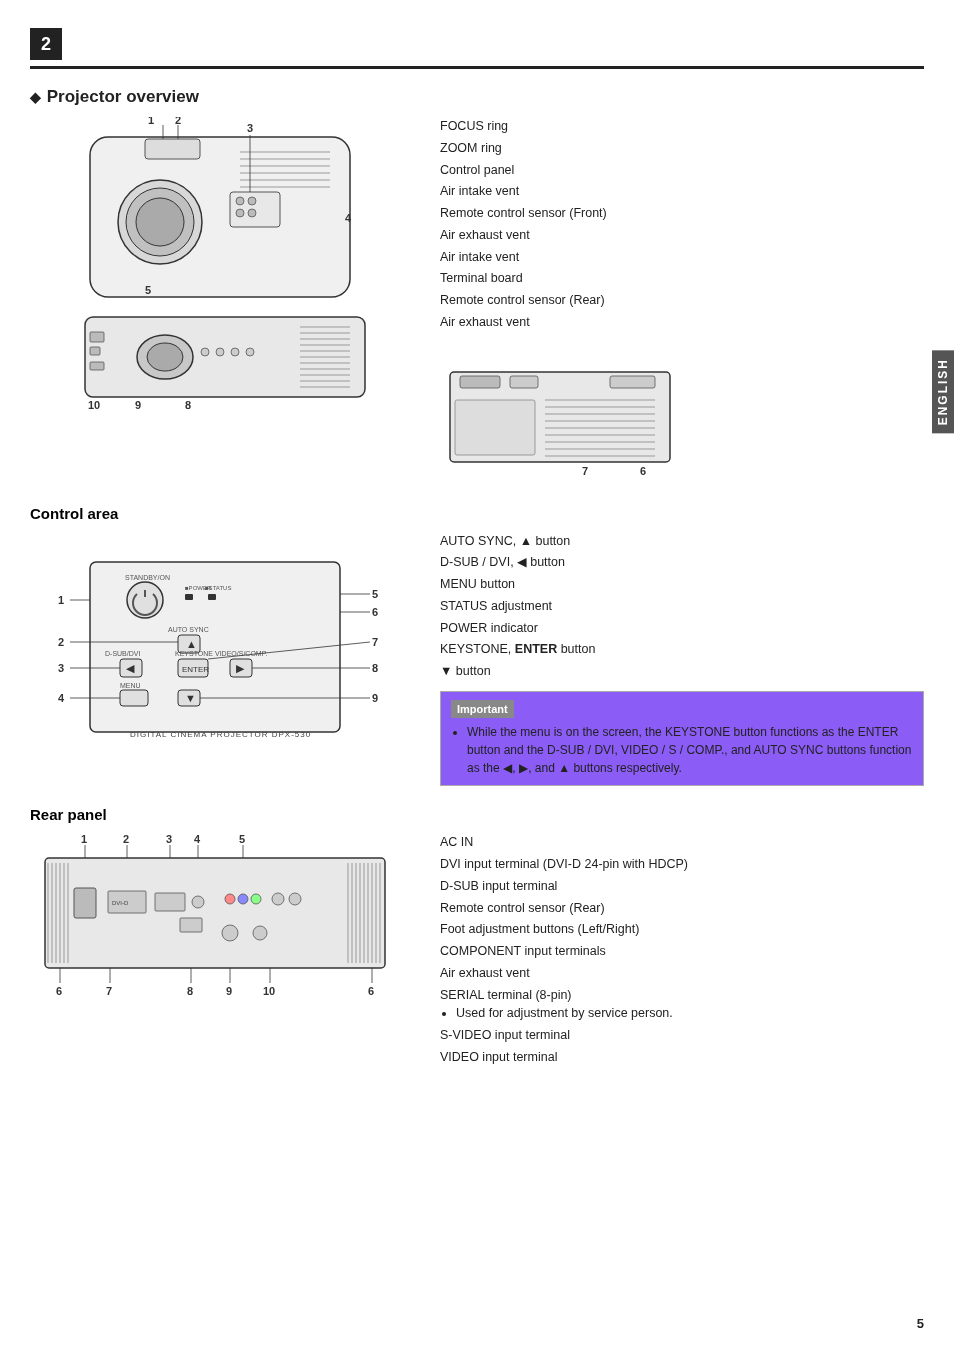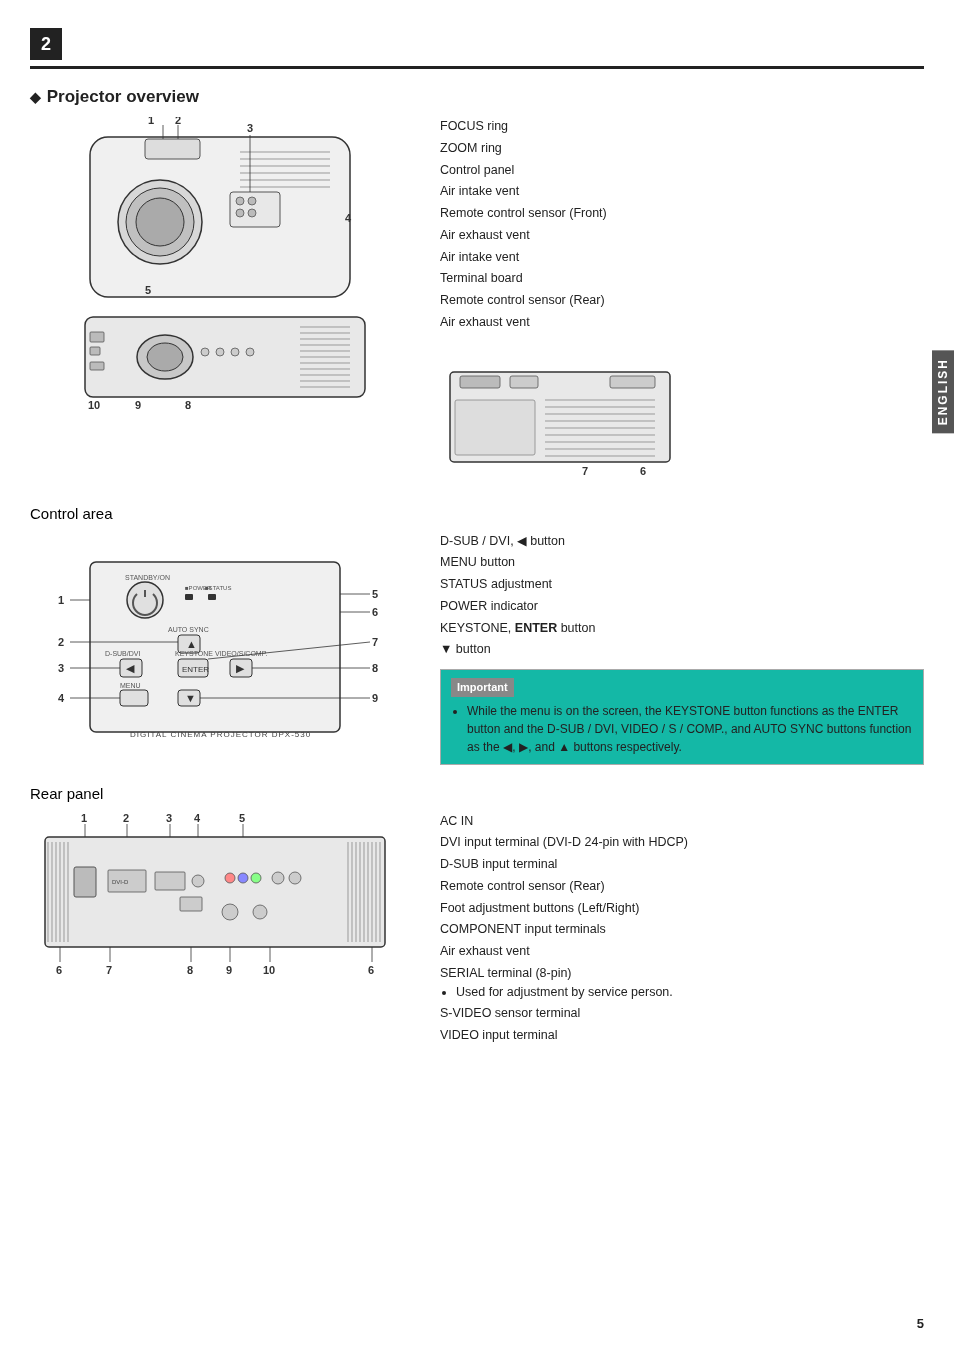--- a/index.html
+++ b/index.html
@@ -55,21 +55,21 @@
       align-items: center;
     }
     .section-title::before {
       content: '◆';
       margin-right: 6px;
       font-size: 14px;
     }
 
     .subsection-title {
       font-size: 15px;
-      font-weight: normal;
+      font-weight: bold;
       margin-bottom: 10px;
       color: #000;
     }
 
     
     .two-col {
       display: flex;
       gap: 20px;
       margin-bottom: 20px;
     }
@@ -86,21 +86,21 @@
       padding: 0;
     }
     .numbered-list li {
       margin-bottom: 3px;
       font-size: 12.5px;
       line-height: 1.5;
     }
 
     
     .important-box {
-      background: #14b8a6;
+      background: #8b5cf6;
       border: 1px solid #aaa;
       padding: 8px 10px;
       margin-top: 10px;
       font-size: 12px;
       line-height: 1.5;
     }
     .important-label {
       font-weight: bold;
       margin-bottom: 4px;
       background: #888;
@@ -362,20 +362,21 @@
           <line x1="222" y1="136" x2="340" y2="136" stroke="#333" stroke-width="0.8"></line>
           <text x="342" y="140" font-size="11" font-weight="bold" fill="#333">8</text>
 
           <line x1="170" y1="166" x2="340" y2="166" stroke="#333" stroke-width="0.8"></line>
           <text x="342" y="170" font-size="11" font-weight="bold" fill="#333">9</text>
         </svg>
       </div>
 
       <div class="col-right">
         <ol class="numbered-list">
+          <li><span>AUTO SYNC, ▲ button</span></li>
           <li><span>D-SUB / DVI, ◀ button</span></li>
           <li><span>MENU button</span></li>
           <li><span>STATUS adjustment</span></li>
           <li><span>POWER indicator</span></li>
           <li><span>KEYSTONE, <strong>ENTER</strong> button</span></li>
           <li><span>▼ button</span></li>
         </ol>
 
         <div class="important-box">
           <div class="important-label">Important</div>
@@ -477,21 +478,21 @@
           <li>D-SUB input terminal</li>
           <li>Remote control sensor (Rear)</li>
           <li>Foot adjustment buttons (Left/Right)</li>
           <li>COMPONENT input terminals</li>
           <li>Air exhaust vent</li>
           <li>SERIAL terminal (8-pin)
             <ul style="list-style:disc; padding-left:16px; font-size:12px;">
               <li>Used for adjustment by service person.</li>
             </ul>
           </li>
-          <li>S-VIDEO sensor terminal</li>
+          <li>S-VIDEO input terminal</li>
           <li>VIDEO input terminal</li>
         </ol>
       </div>
     </div>
   </div>
 
   <div class="page-number">5</div>
 
 </div>
 

